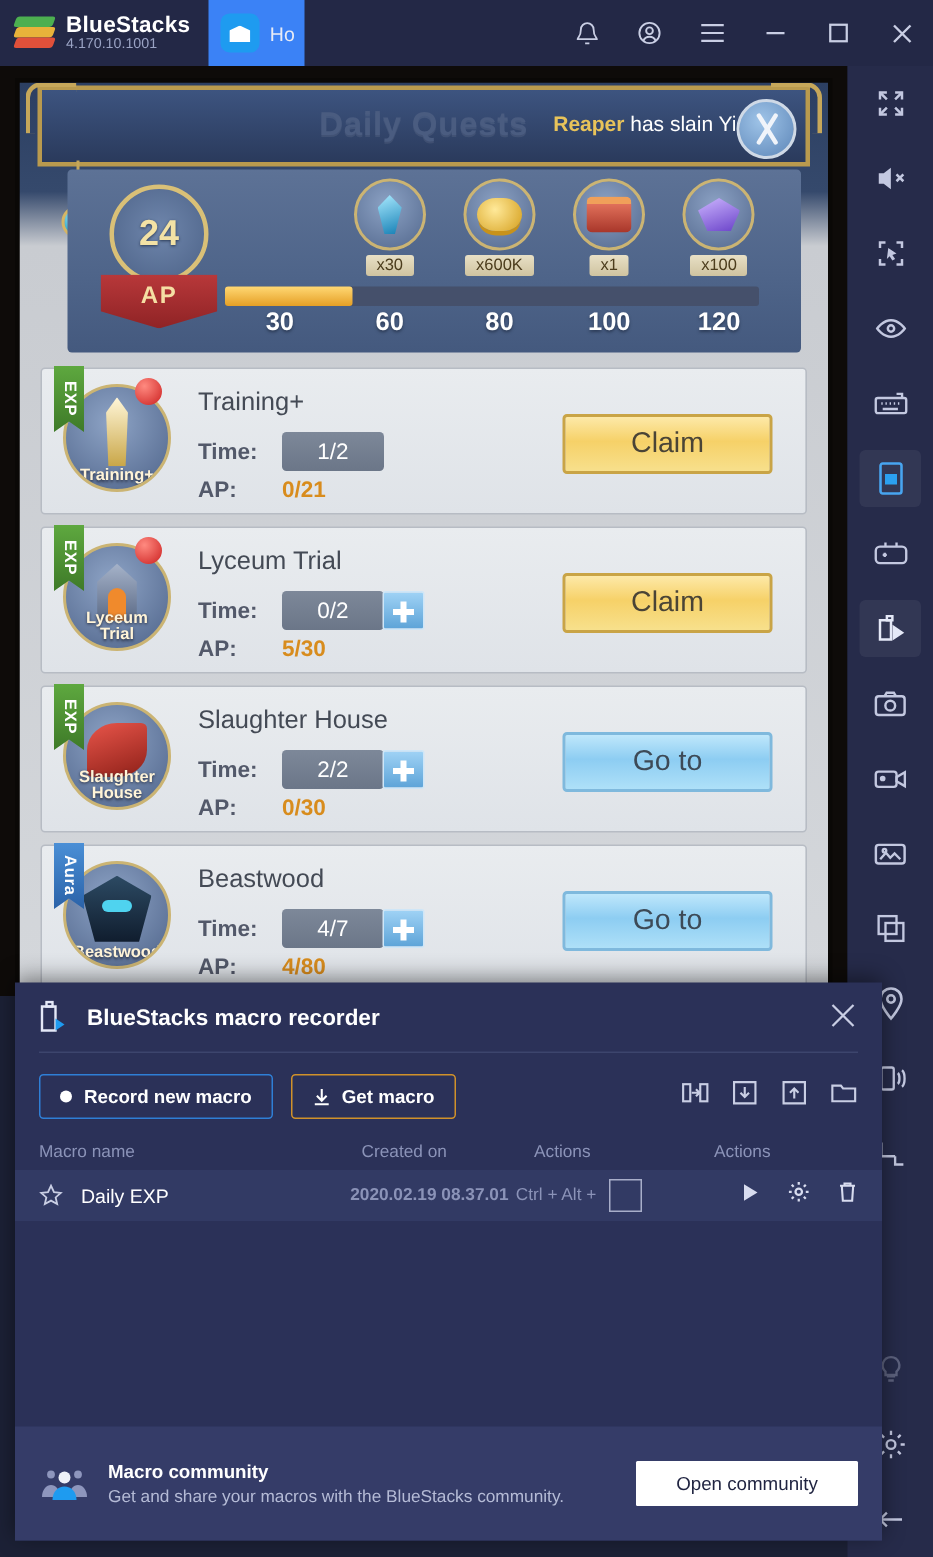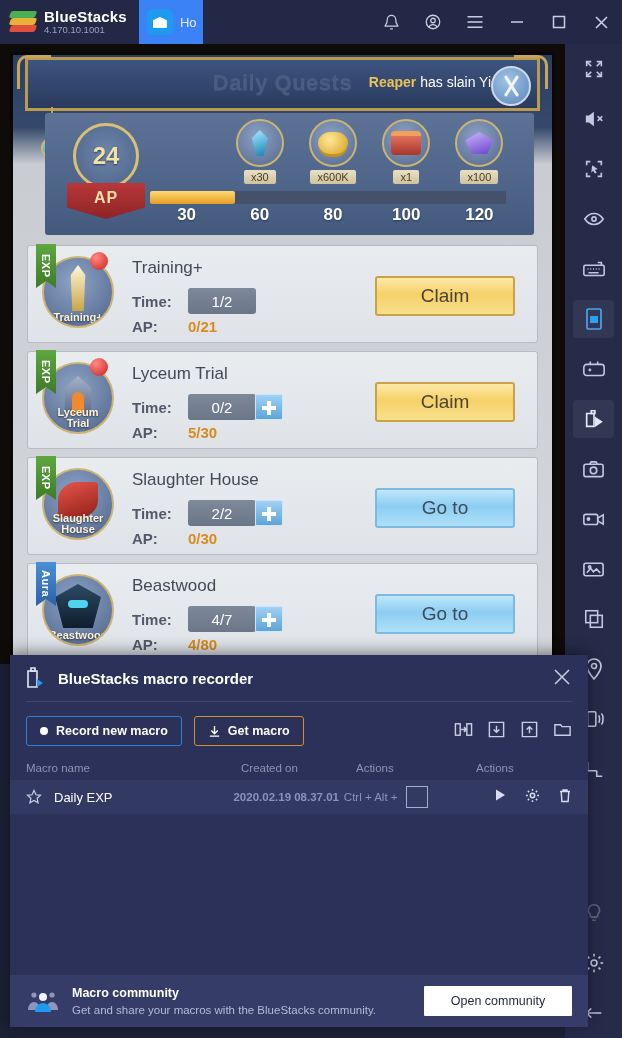--- a/index.html
+++ b/index.html
@@ -239,21 +239,21 @@
   .macro-cols { display: flex; padding: 6px 16px 0 16px; color: #8b93b8; font-size: 11.5px; }
   .c-name { width: 215px; } .c-date { width: 115px; } .c-short { width: 120px; } .c-act { flex: 1; }
   .macro-row { display: flex; align-items: center; height: 34px; padding: 0 16px; margin-top: 6px; background: #323a64; }
   .star { width: 16px; height: 16px; flex: none; }
   .m-name { color: #fff; font-size: 13px; margin-left: 12px; width: 187px; }
   .m-date { color: #8b93b8; font-size: 11.5px; width: 115px; font-weight: bold; }
   .m-short { color: #8b93b8; font-size: 11.5px; display: flex; align-items: center; width: 120px; }
   .key-box { width: 22px; height: 22px; border: 1px solid #a8aec9; margin-left: 8px; }
   .m-acts { flex: 1; display: flex; gap: 18px; align-items: center; padding-left: 34px; }
   .macro-foot {
-    position: absolute; left: 0; bottom: 0; width: 578px; height: 52px;
+    position: absolute; left: 0; bottom: 0; width: 578px; height: 76px;
     background: #353c68; display: flex; align-items: center; padding: 0 16px;
   }
   .comm-ico { width: 34px; height: 26px; position: relative; flex: none; }
   .comm-txt { margin-left: 12px; }
   .comm-title { color: #fff; font-size: 12.5px; font-weight: bold; }
   .comm-sub { color: #b5bbd6; font-size: 11.5px; margin-top: 4px; }
   .btn-open {
     margin-left: auto; width: 148px; height: 30px; background: #fff; color: #1f2340;
     font-size: 12.5px; display: flex; align-items: center; justify-content: center; border-radius: 1px;
   }

